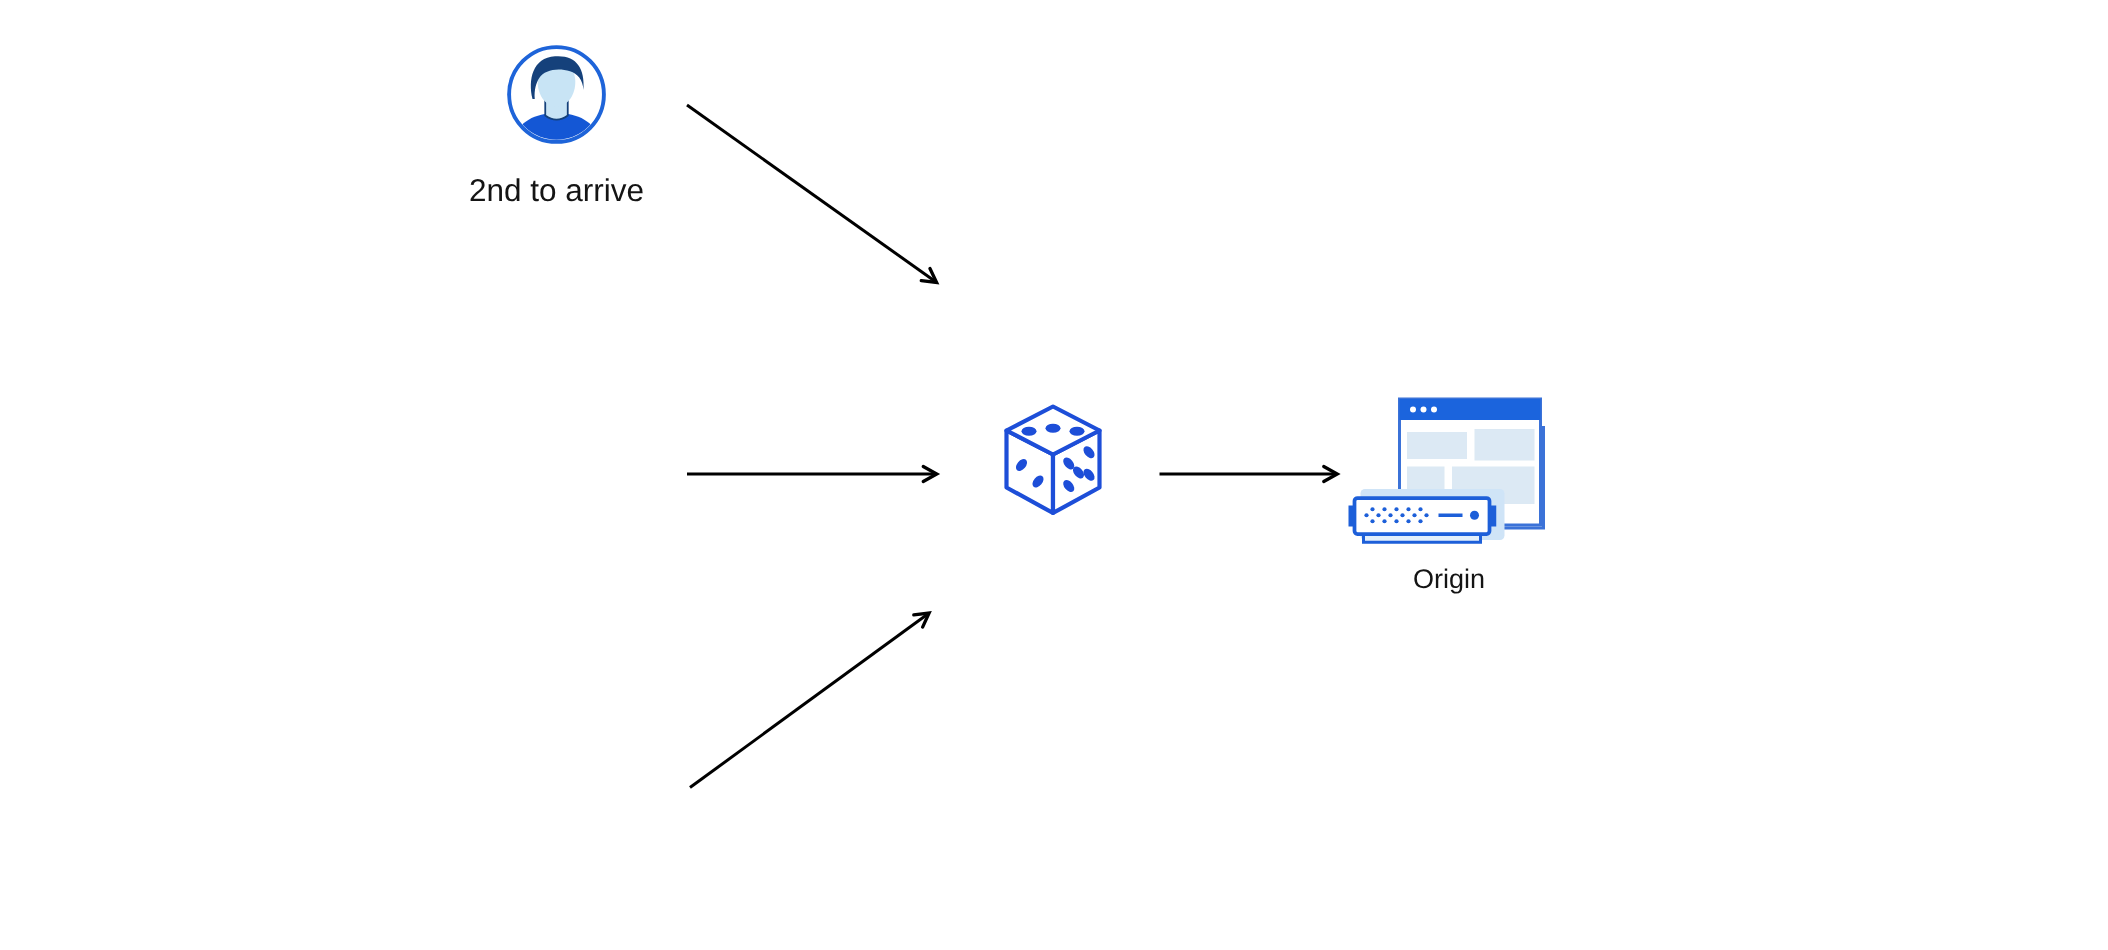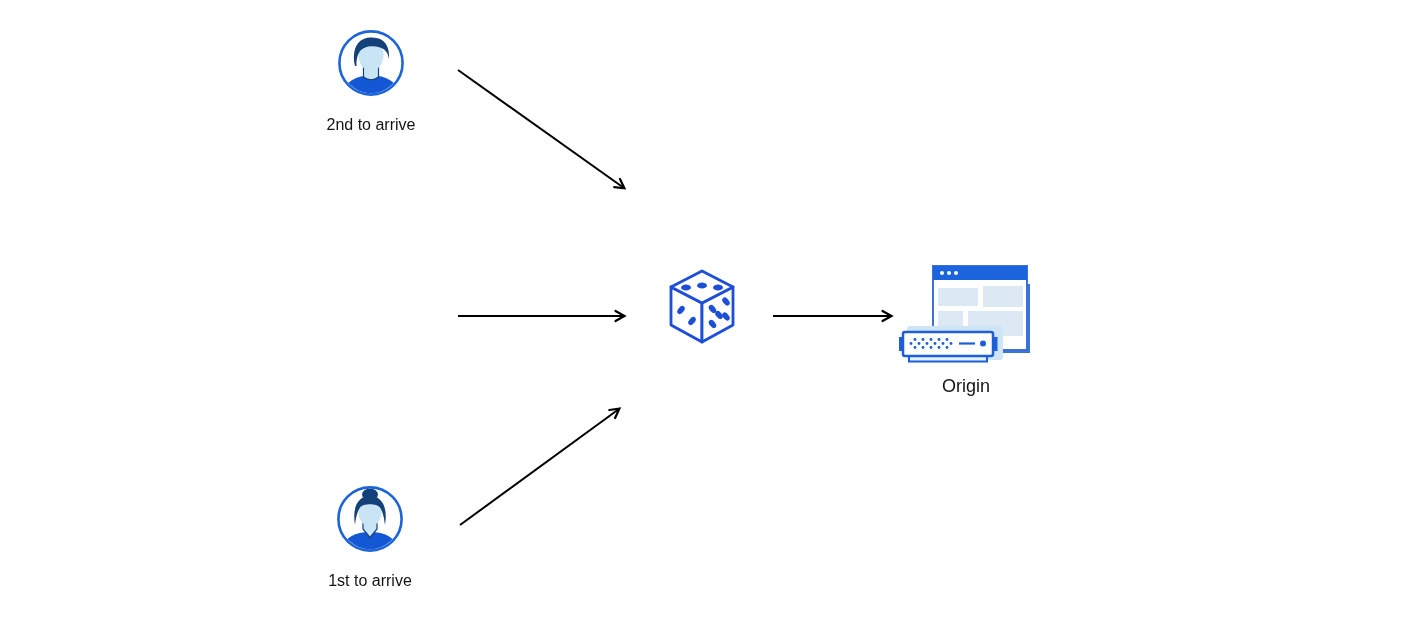--- a/index.html
+++ b/index.html
@@ -17,21 +17,21 @@
     --server-base:#e4f0fb;
     --arrow-color:#000000;
     --label-text:#141414;
   }
   *{box-sizing:border-box;}
   body{margin:0;background:var(--page-bg);font-family:"Liberation Sans",sans-serif;}
   .canvas{position:relative;width:1405px;height:633px;background:var(--page-bg);overflow:hidden;}
   .arrows{position:absolute;left:0;top:0;width:1405px;height:633px;}
   .node{position:absolute;display:flex;flex-direction:column;align-items:center;}
   .user-node{width:140px;}
-  .node-label{margin-top:18px;font-size:16px;line-height:1.2;color:var(--label-text);white-space:nowrap;}
+  .node-label{margin-top:18px;font-size:21px;line-height:1.2;color:var(--label-text);white-space:nowrap;}
   .origin-node{width:136px;}
   .origin-node .node-label{margin-top:11px;font-size:18px;}
 </style>
 </head>
 <body>
 
 <div class="canvas">
 
   <svg class="arrows" width="1405" height="633" viewBox="0 0 1405 633">
     <defs>
@@ -57,38 +57,20 @@
         <path d="M4,68 C7,53 18,46.5 34,46.5 C50,46.5 61,53 64,68 Z" style="fill:var(--avatar-shirt)"></path>
         <path d="M26.5,33 L26.5,48 Q34,53.5 41.5,48 L41.5,33 Z" style="fill:var(--avatar-face);stroke:var(--avatar-hair)" stroke-width="1.2"></path>
         <path d="M34,12 C43,12 47,19 46.5,27 C46,35 41,42 34,42 C27,42 22,35 21.5,27 C21,19 25,12 34,12 Z" style="fill:var(--avatar-face)"></path>
         <path d="M18,37 C15,24 18,9.5 33,8.5 C47,7.5 53,16 52,31 C51.5,24 48,20 43,18.5 C35,16 26,17.5 22.5,23 C20.5,26 19,31 19.5,37 Z" style="fill:var(--avatar-hair)"></path>
       </g>
     </svg>
     <div class="node-label">2nd to arrive</div>
   </div>
 
 
-  <div class="node user-node" style="left:300px;top:485px">
-    <svg width="68" height="68" viewBox="0 0 68 68">
-      <defs>
-          <clipPath id="clipC">
-            <circle cx="34" cy="34" r="30.2"></circle>
-          </clipPath>
-        </defs>
-      <circle cx="34" cy="34" r="31.6" fill="#ffffff" style="stroke:var(--avatar-border)" stroke-width="2.6"></circle>
-      <g clip-path="url(#clipC)">
-        <path d="M4,68 C7,53 18,47 34,47 C50,47 61,53 64,68 Z" style="fill:var(--avatar-shirt)"></path>
-        <path d="M27,38 L27,44 L34,52.5 L41,44 L41,38 Z" style="fill:var(--avatar-face);stroke:var(--avatar-hair)" stroke-width="1.2"></path>
-        <ellipse cx="34" cy="9.5" rx="8" ry="6" style="fill:var(--avatar-hair)"></ellipse>
-        <path d="M34,14 C42,14 46,20.5 45.5,28 C45,35.5 40,41.5 34,41.5 C28,41.5 23,35.5 22.5,28 C22,20.5 26,14 34,14 Z" style="fill:var(--avatar-face)"></path>
-        <path d="M19,40 C16,22 22,11 34,11 C46,11 52,22 49,40 C48,32 47,27.5 44,22.5 C41,18 27,18 24,22.5 C21,27.5 20,32 19,40 Z" style="fill:var(--avatar-hair)"></path>
-      </g>
-    </svg>
-    <div class="node-label">1st to arrive</div>
-  </div>
 
   <div class="node" style="left:667px;top:268px">
     <svg width="70" height="78" viewBox="0 0 70 78">
       <g style="stroke:var(--dice-blue)" stroke-width="2.8" stroke-linejoin="round" fill="#ffffff">
         <path d="M4,19 L35,35 L35,74 L4,57 Z"></path>
         <path d="M66,19 L35,35 L35,74 L66,57 Z"></path>
         <path d="M35,3 L66,19 L35,35 L4,19 Z"></path>
       </g>
       <g style="fill:var(--dice-blue)">
         <ellipse cx="19" cy="19.5" rx="5" ry="3"></ellipse>

